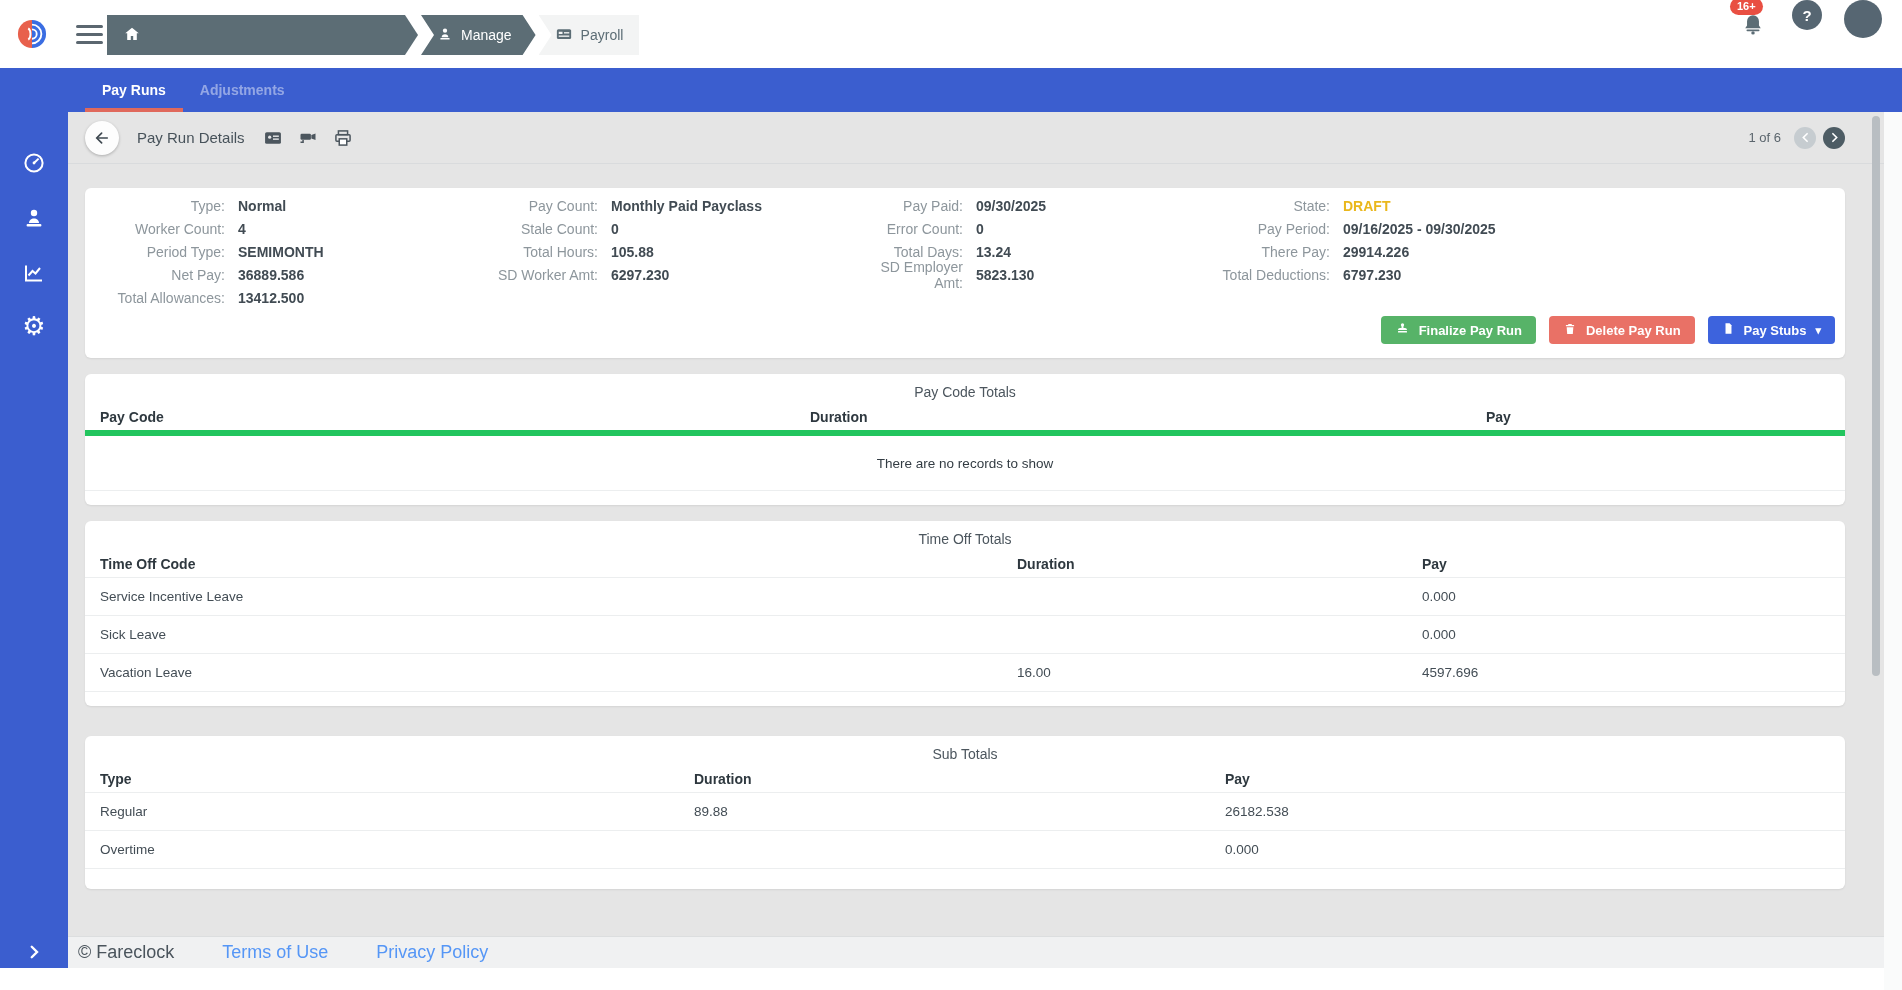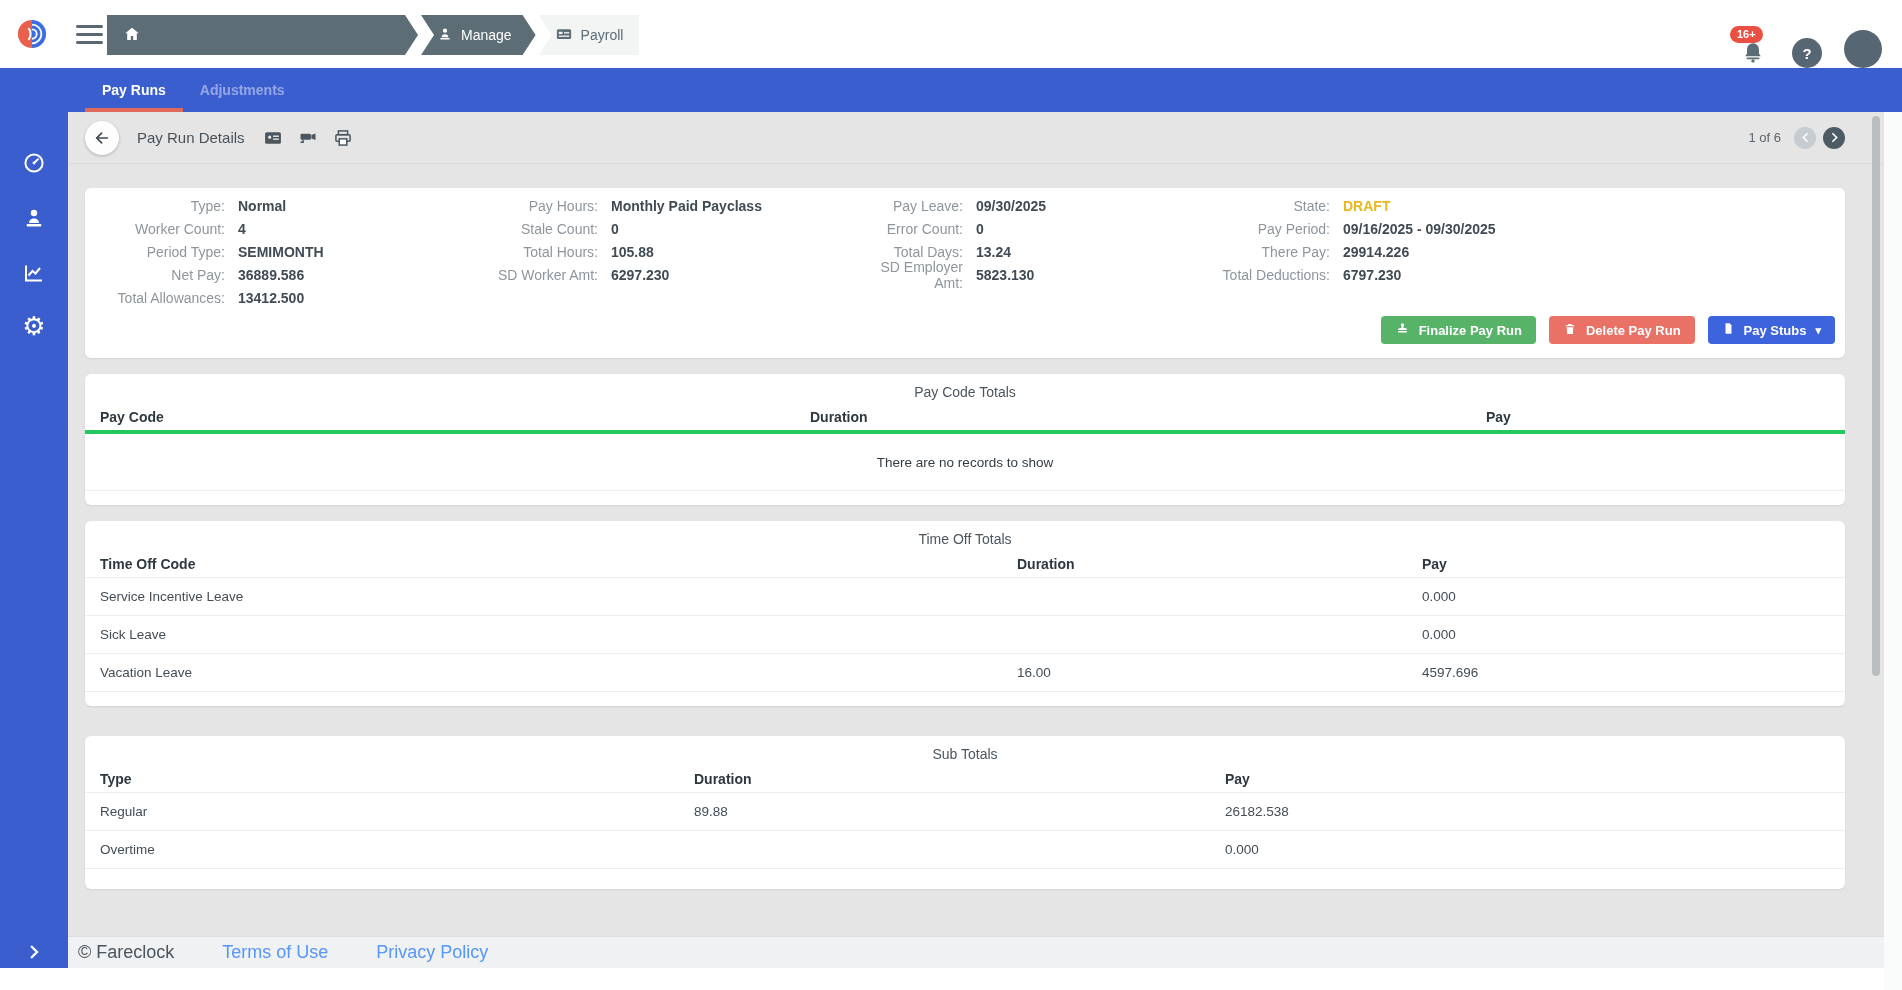--- a/index.html
+++ b/index.html
@@ -12,21 +12,21 @@
   .logo { position:absolute; left:17px; top:19px; width:30px; height:30px; }
   .hamburger { position:absolute; left:76px; top:25px; width:27px; height:19px; background:none; border:none; cursor:pointer; }
   .hamburger i { display:block; height:3px; background:#5b6770; border-radius:2px; margin-bottom:5px; }
   .breadcrumb { position:absolute; left:107px; top:15px; height:40px; display:flex; }
   .crumb { height:40px; display:flex; align-items:center; gap:8px; background:#5c6d75; color:#ffffff;
     font-size:14px; padding:0 24px 0 16px; margin-left:3px; cursor:pointer;
     clip-path:polygon(0 0, calc(100% - 13px) 0, 100% 50%, calc(100% - 13px) 100%, 0 100%, 13px 50%); }
   .crumb.first { width:311px; margin-left:0; clip-path:polygon(0 0, calc(100% - 13px) 0, 100% 50%, calc(100% - 13px) 100%, 0 100%); }
   .crumb.last { background:#f3f4f4; color:#5c6d75; clip-path:polygon(0 0, 100% 0, 100% 100%, 0 100%, 13px 50%); padding-right:16px; }
   .crumb svg { flex:0 0 auto; }
-  .topbar-right { position:absolute; right:20px; top:0; height:68px; display:flex; align-items:flex-end; gap:22px; }
+  .topbar-right { position:absolute; right:20px; top:0; height:68px; display:flex; align-items:flex-start; gap:22px; }
   .bellwrap { position:relative; width:34px; height:40px; background:none; border:none; cursor:pointer; color:#5c6d75; }
   .badge { position:absolute; top:-2px; left:-6px; background:#e94f42; color:#fff; font-size:11px; font-weight:700;
     padding:2px 7px; border-radius:9px; line-height:1.2; }
   .helpbtn { width:30px; height:30px; border-radius:50%; background:#566672; color:#fff; border:none;
     font-size:15px; font-weight:700; cursor:pointer; }
   .avatar { width:38px; height:38px; border-radius:50%; background:#566672; cursor:pointer; }
 
   
   .tabbar { position:absolute; left:0; top:68px; width:1902px; height:44px; background:#3b5ecf; display:flex; align-items:stretch; }
   .tab { position:relative; display:flex; align-items:center; padding:16px 17px; font-size:14px; font-weight:700;
@@ -75,21 +75,21 @@
   .caret { font-size:11px; }
 
   .card.tsection { margin-top:16px; padding-bottom:14px; }
   .card.tsection.last { margin-top:30px; padding-bottom:20px; }
   .sec-title { padding-top:10px; height:26px; text-align:center; font-size:14px; color:#4c565e; }
   .thead { position:relative; height:30px; }
   .th { position:absolute; top:9px; font-size:14px; font-weight:700; color:#2e383f; }
   .tbody { border-bottom:1px solid #eceeef; }
   .trow { position:relative; height:38px; border-top:1px solid #eceeef; }
   .td { position:absolute; top:11px; font-size:13.5px; color:#434d55; }
-  .tempty { height:60px; display:flex; align-items:center; justify-content:center; border-top:4px solid #22c55e;
+  .tempty { height:60px; display:flex; align-items:center; justify-content:center; border-top:6px solid #22c55e;
     font-size:13.5px; color:#333c43; }
 
   
   .footer { position:absolute; left:68px; top:936px; width:1816px; height:32px; background:#f0f1f2;
     border-top:1px solid #dcdedf; display:flex; align-items:center; font-size:18px; color:#4a545c; }
   .footer .copyright { margin-left:10px; }
   .footer a { color:#5596f6; text-decoration:none; margin-left:48px; cursor:pointer; }
   .right-gutter { position:absolute; left:1884px; top:112px; width:18px; height:878px; background:#fafbfb; }
   .scroll-thumb { position:absolute; left:1872px; top:116px; width:8px; height:560px; background:#b9bec2; border-radius:4px; cursor:pointer; }
 </style>
@@ -265,39 +265,39 @@
               <span class="flabel" style="width: 125px;">Net Pay:</span>
               <span class="fval">36889.586</span>
             </div>
             <div class="fieldrow">
               <span class="flabel" style="width: 125px;">Total Allowances:</span>
               <span class="fval">13412.500</span>
             </div>
           </div>
         <div class="dcol" style="left: 365px;">
             <div class="fieldrow">
-              <span class="flabel" style="width: 148px;">Pay Hours:</span>
+              <span class="flabel" style="width: 148px;">Pay Count:</span>
               <span class="fval">Monthly Paid Payclass</span>
             </div>
             <div class="fieldrow">
               <span class="flabel" style="width: 148px;">Stale Count:</span>
               <span class="fval">0</span>
             </div>
             <div class="fieldrow">
               <span class="flabel" style="width: 148px;">Total Hours:</span>
               <span class="fval">105.88</span>
             </div>
             <div class="fieldrow">
               <span class="flabel" style="width: 148px;">SD Worker Amt:</span>
               <span class="fval">6297.230</span>
             </div>
           </div>
         <div class="dcol" style="left: 765px;">
             <div class="fieldrow">
-              <span class="flabel" style="width: 113px;">Pay Leave:</span>
+              <span class="flabel" style="width: 113px;">Pay Paid:</span>
               <span class="fval">09/30/2025</span>
             </div>
             <div class="fieldrow">
               <span class="flabel" style="width: 113px;">Error Count:</span>
               <span class="fval">0</span>
             </div>
             <div class="fieldrow">
               <span class="flabel" style="width: 113px;">Total Days:</span>
               <span class="fval">13.24</span>
             </div>

